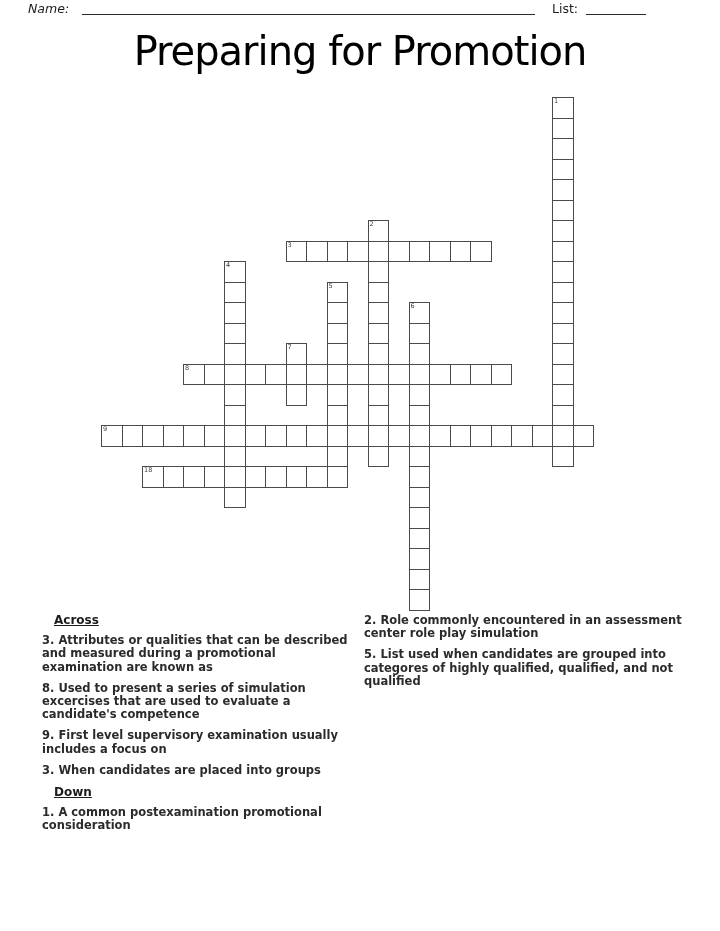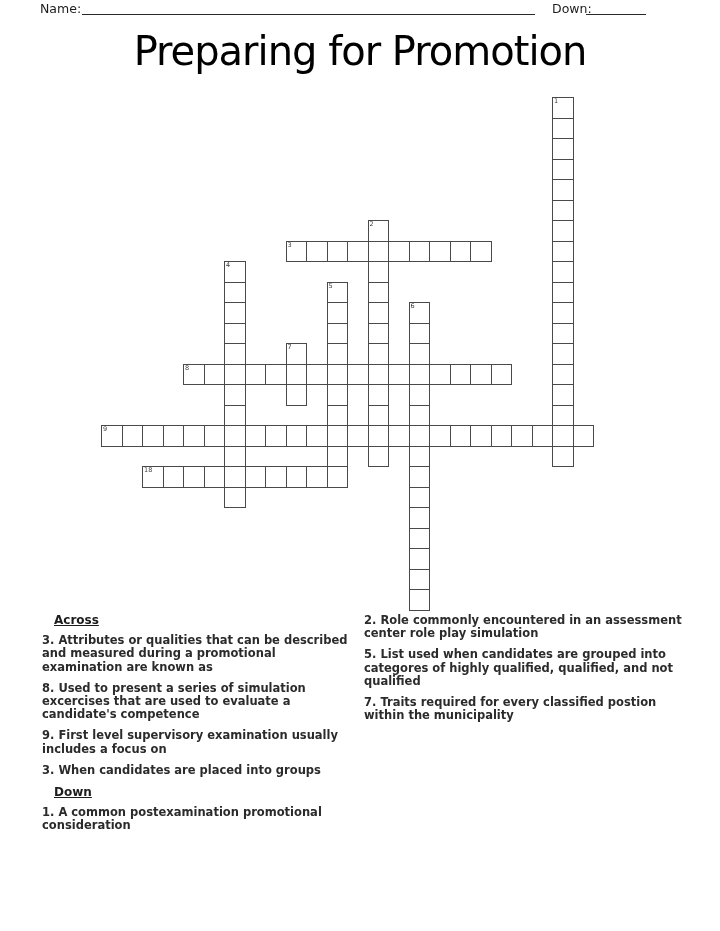--- a/index.html
+++ b/index.html
@@ -16,21 +16,21 @@
     color: #1c1c1c;
     overflow: hidden;
   }
   
   .hdr-label {
     position: absolute;
     top: 1px;
     font-size: 12.5px;
     color: #1c1c1c;
   }
-  #name-label { left: 40px; }
+  #name-label { left: 28px; font-style: italic; }
   #date-label { left: 552px; }
   .hdr-line {
     position: absolute;
     top: 1px;
     height: 13px;
     border-bottom: 1.2px solid #2a2a2a;
   }
   #name-line { left: 82px;  width: 453px; }
   #date-line { left: 586px; width: 60px;  }
   
@@ -91,21 +91,21 @@
   }
   p.clue .num { font-weight: 700; }
 </style>
 </head>
 <body>
 
 <div class="sheet">
 
   <span class="hdr-label" id="name-label">Name:</span>
   <span class="hdr-line" id="name-line"></span>
-  <span class="hdr-label" id="date-label">Down:</span>
+  <span class="hdr-label" id="date-label">List:</span>
   <span class="hdr-line" id="date-line"></span>
 
   <div class="title">Preparing for Promotion</div>
 
   <div id="grid">
       <div class="cell" style="left: 552px; top: 97px; width: 21.5px; height: 21.5px; border-color: rgb(74, 74, 74);">
         <span class="cell-number">1</span>
       </div>
       <div class="cell" style="left: 552px; top: 117.5px; width: 21.5px; height: 21.5px; border-color: rgb(74, 74, 74);"></div>
       <div class="cell" style="left: 552px; top: 138px; width: 21.5px; height: 21.5px; border-color: rgb(74, 74, 74);"></div>
@@ -254,17 +254,16 @@
     <div class="clue-header down-header">Down</div>
     <div id="down-clues-left">
         <p class="clue"><span class="num">1. </span>A common postexamination promotional consideration</p>
       </div>
   </div>
 
   <div class="clue-col" id="clues-right">
     <div id="down-clues-right">
         <p class="clue"><span class="num">2. </span>Role commonly encountered in an assessment center role play simulation</p>
         <p class="clue"><span class="num">5. </span>List used when candidates are grouped into categores of highly qualified, qualified, and not qualified</p>
-        <p class="clue"><span class="num">7. </span>Traits required for every classified postion within the municipality</p>
       </div>
   </div>
 
 </div>
 
 </body></html>

